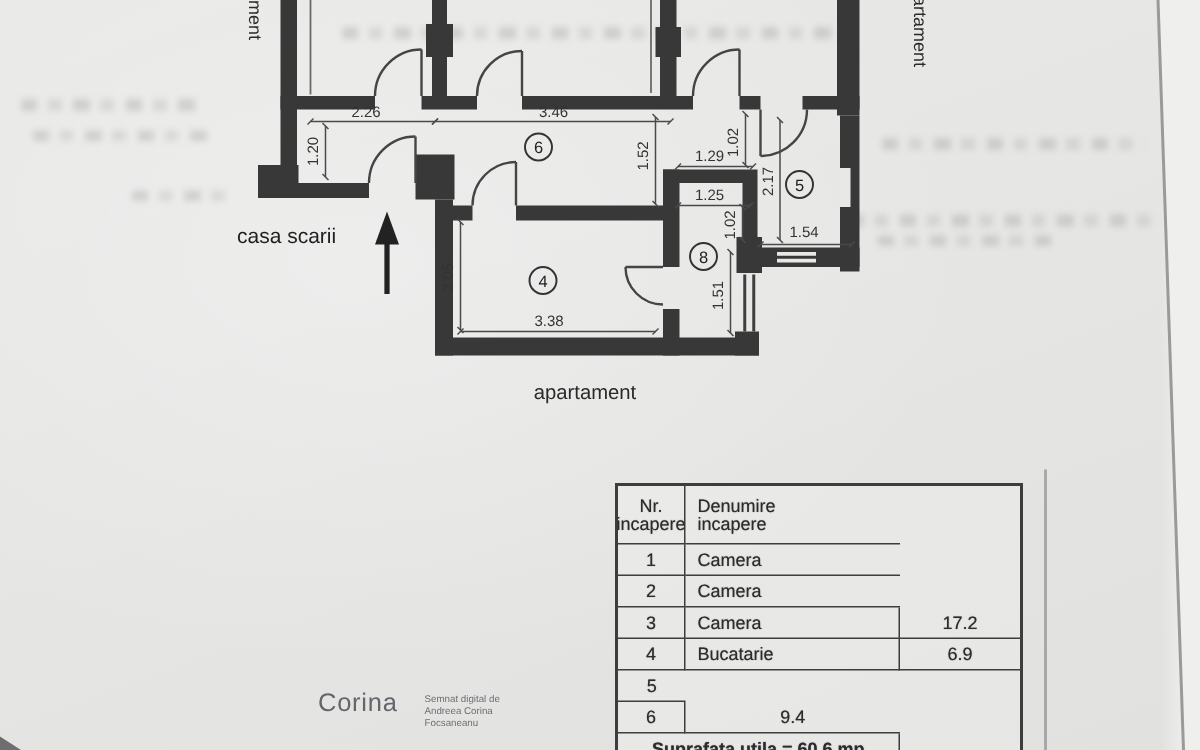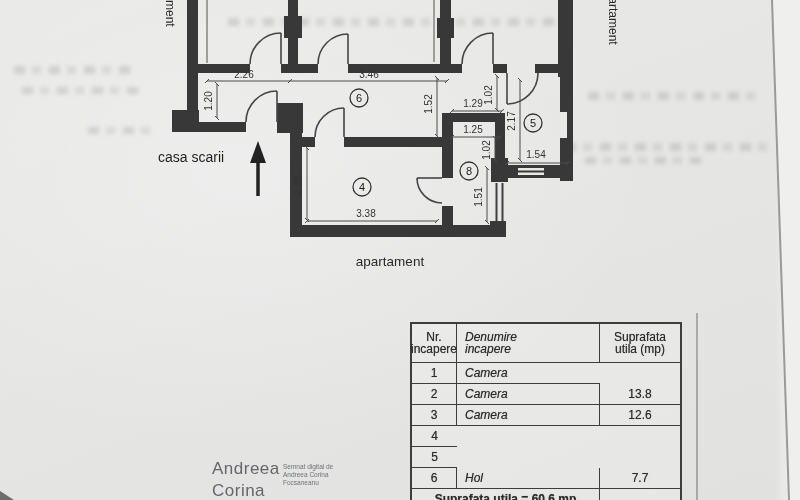--- a/index.html
+++ b/index.html
@@ -36,21 +36,21 @@
   }
   .t-row{display:grid;grid-template-columns:45px 143px 80px;}
   .t-row.footer{grid-template-columns:188px 80px;}
   .t-cell{
     border-right:1.5px solid #3d3d3d;border-bottom:1.5px solid #3d3d3d;
     display:flex;align-items:center;justify-content:center;
     height:20px;line-height:12px;text-shadow:0 0 .7px rgba(60,60,60,.7);
   }
   .t-cell:last-child{border-right:none;}
   .t-row:last-child .t-cell{border-bottom:none;}
-  .t-cell.name{justify-content:flex-start;padding-left:8px;font-style:italic;}
+  .t-cell.name{justify-content:flex-start;padding-left:8px;}
   .t-head .t-cell{height:38px;flex-direction:column;justify-content:center;gap:0;}
   .t-head .t-cell.name{align-items:flex-start;}
   .t-row.footer .t-cell{height:19px;font-weight:bold;}
 
   
   .sig-name{
     position:absolute;left:212px;top:458px;width:110px;
     font-size:17px;line-height:22px;color:#63666a;font-weight:500;letter-spacing:.5px;
   }
   .sig-note{
@@ -226,62 +226,57 @@
 <div class="areas-table">
   <div class="t-row t-head">
     <div class="t-cell">
       <span>Nr.</span>
       <span>incapere</span>
     </div>
     <div class="t-cell name">
       <span>Denumire</span>
       <span>incapere</span>
     </div>
-    <div class="t-cell">
-      <span>Suprafata</span>
-      <span>utila (mp)</span>
-    </div>
   </div>
 
   <div class="t-row">
     <div class="t-cell">1</div>
     <div class="t-cell name">Camera</div>
   </div>
   <div class="t-row">
     <div class="t-cell">2</div>
     <div class="t-cell name">Camera</div>
-    <div class="t-cell">13.8</div>
   </div>
   <div class="t-row">
     <div class="t-cell">3</div>
     <div class="t-cell name">Camera</div>
-    <div class="t-cell">12.6</div>
+    <div class="t-cell">17.2</div>
   </div>
   <div class="t-row">
     <div class="t-cell">4</div>
+    <div class="t-cell name">Bucatarie</div>
+    <div class="t-cell">6.9</div>
   </div>
   <div class="t-row">
     <div class="t-cell">5</div>
   </div>
   <div class="t-row">
     <div class="t-cell">6</div>
-    <div class="t-cell name">Hol</div>
-    <div class="t-cell">7.7</div>
+    <div class="t-cell">9.4</div>
   </div>
 
   <div class="t-row footer">
     <div class="t-cell">Suprafata utila = 60.6 mp</div>
     <div class="t-cell"></div>
   </div>
 </div>
 
 <div class="crease-v"></div>
 
 <div class="sig-name">
-  <div>Andreea</div>
   <div>Corina</div>
 </div>
 <div class="sig-note">
   <div>Semnat digital de</div>
   <div>Andreea Corina</div>
   <div>Focsaneanu</div>
 </div>
 
 <div class="corner-shadow"></div>
 

